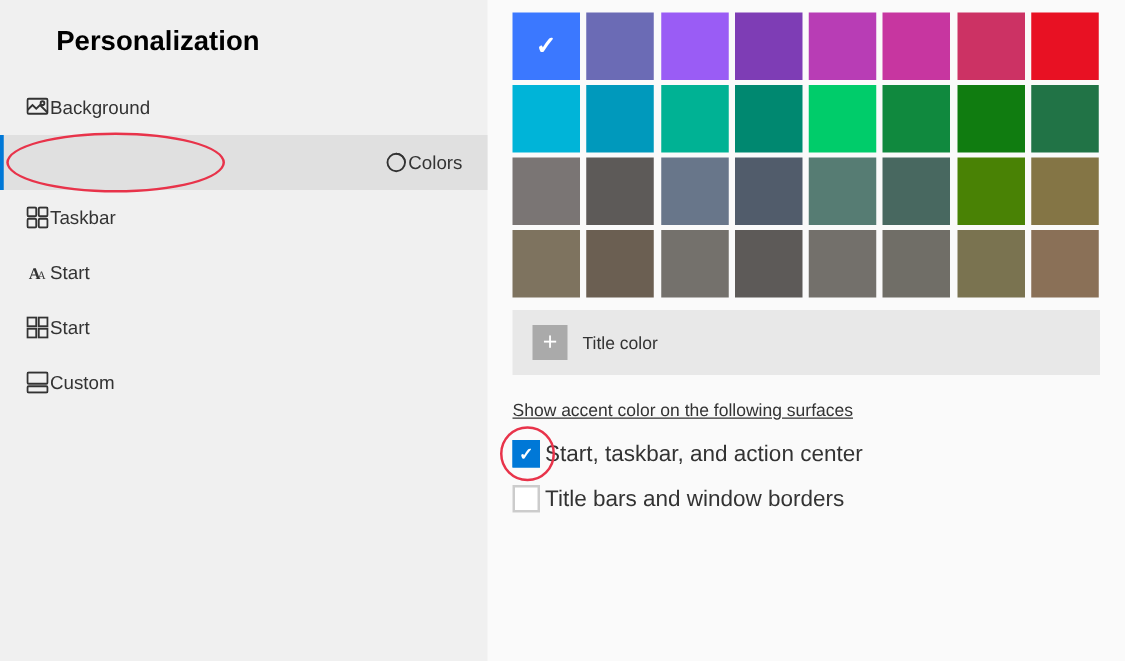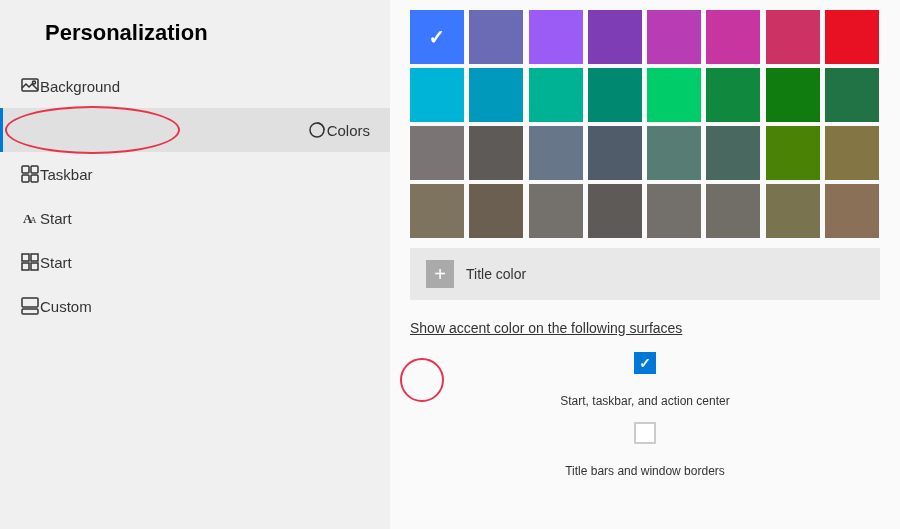--- a/index.html
+++ b/index.html
@@ -139,26 +139,25 @@
       font-size: 14px;
       color: #333;
       margin-bottom: 16px;
       font-weight: 400;
       text-decoration: underline;
     }
 
     .checkbox-row {
       display: flex;
       align-items: center;
-      gap: 20px;
+      gap: 4px;
       margin-bottom: 14px;
-      font-size: 12px;
+      font-size: 18px;
       color: #333;
       position: relative;
-      flex-direction: column;
     }
 
     .checkbox-wrapper {
       width: 22px;
       height: 22px;
       border: 2px solid #ccc;
       background: white;
       display: flex;
       align-items: center;
       justify-content: center;

